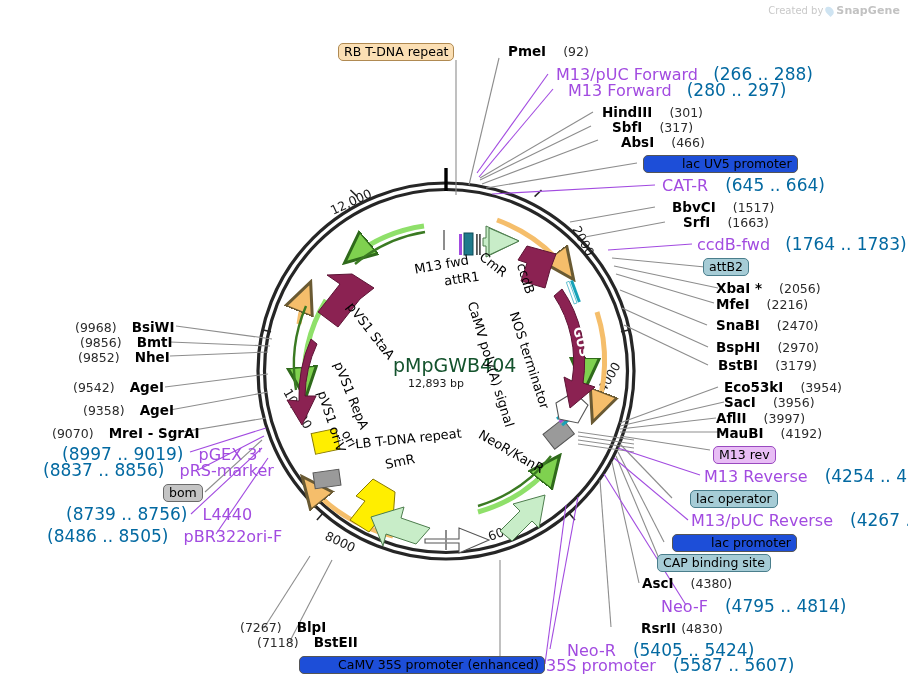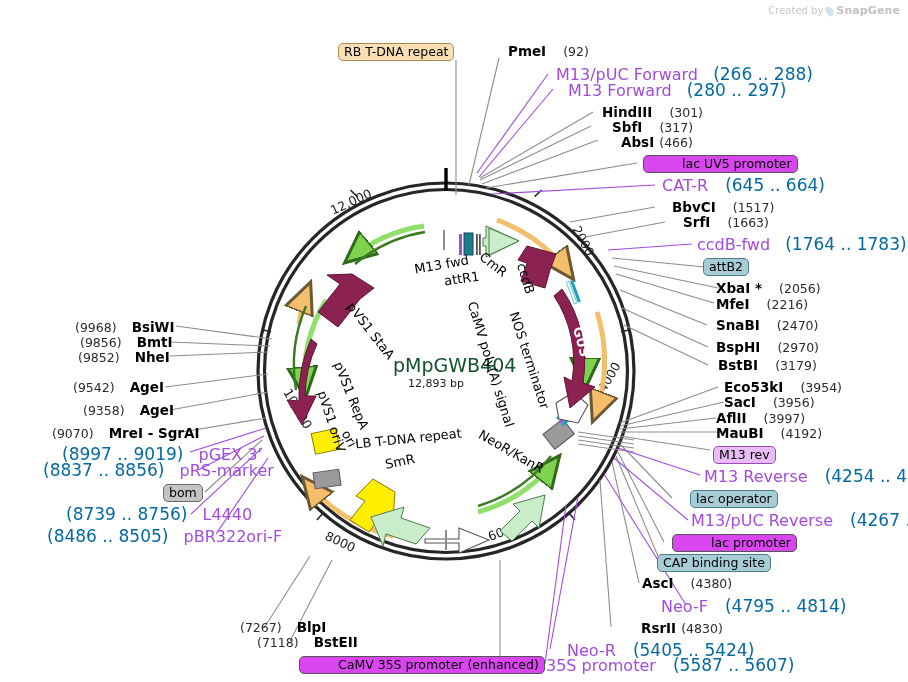--- a/index.html
+++ b/index.html
@@ -19,21 +19,21 @@
 
   .badge{
     position:absolute;white-space:nowrap;font-size:12.5px;color:#000;
     border:1px solid #555;border-radius:5px;padding:1px 5px 2px 5px;
     background:#ffffff;line-height:1.05;
   }
   .badge.tan{background:#fbdfb4;border-color:#b08a52;}
   .badge.teal{background:#a6ccd6;border-color:#4a7e8c;}
   .badge.violet{background:#e8bdf5;border-color:#9a49c0;}
   .badge.grey{background:#c4c4c4;border-color:#6a6a6a;}
-  .badge.white{background:#d946ef;border-color:#555;padding-left:38px;}
+  .badge.white{background:#1d4ed8;border-color:#555;padding-left:38px;}
 
   .wm{position:absolute;right:8px;top:4px;font-size:10px;color:#c9c9c9;
       display:flex;align-items:center;gap:3px;text-align:center;}
   .wm b{font-weight:bold;color:#c2c2c2;font-size:11px;letter-spacing:.1px;}
   .wmdrop{width:7px;height:10px;background:#cfe4f2;border-radius:50% 50% 50% 0;
           transform:rotate(-45deg);display:inline-block;}
 </style>
 </head>
 <body>
 
@@ -286,21 +286,21 @@
   <div class="lbl" style="left:602px;top:104px;">
     <span class="enz">HindIII</span>
     <span class="pos" style="margin-left:12px;">(301)</span>
   </div>
   <div class="lbl" style="left:612px;top:119px;">
     <span class="enz">SbfI</span>
     <span class="pos" style="margin-left:12px;">(317)</span>
   </div>
   <div class="lbl" style="left:621px;top:134px;">
     <span class="enz">AbsI</span>
-    <span class="pos" style="margin-left:0;">(466)</span>
+    <span class="pos" style="margin-left:12px;">(466)</span>
   </div>
   <div class="lbl" style="left:662px;top:177px;">
     <span class="prim">CAT-R</span>
     <span class="primpos" style="margin-left:12px;">(645 .. 664)</span>
   </div>
 
   <div class="lbl" style="left:672px;top:199px;">
     <span class="enz">BbvCI</span>
     <span class="pos" style="margin-left:12px;">(1517)</span>
   </div>

